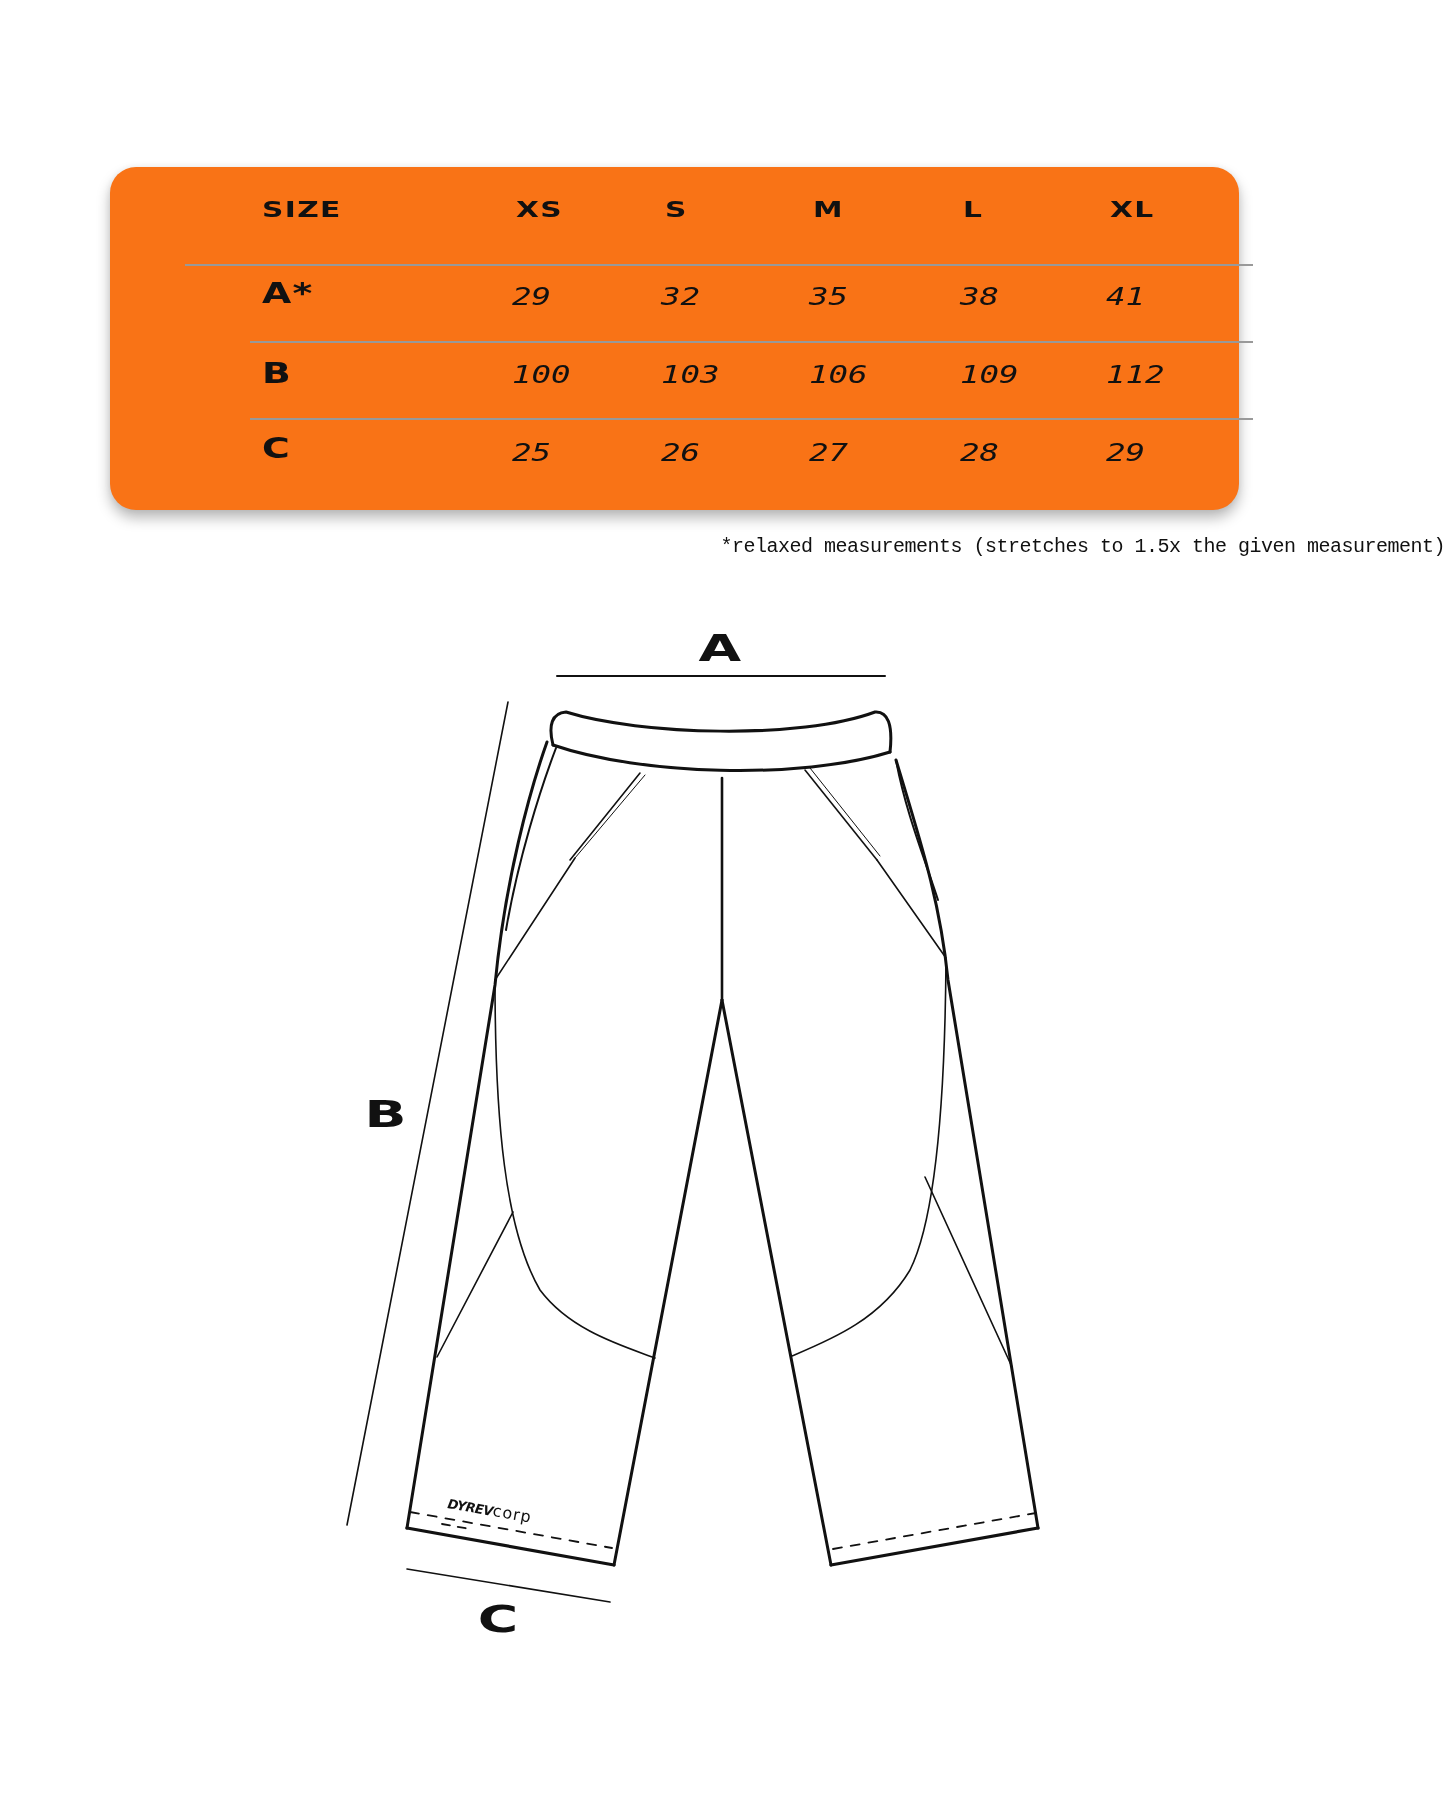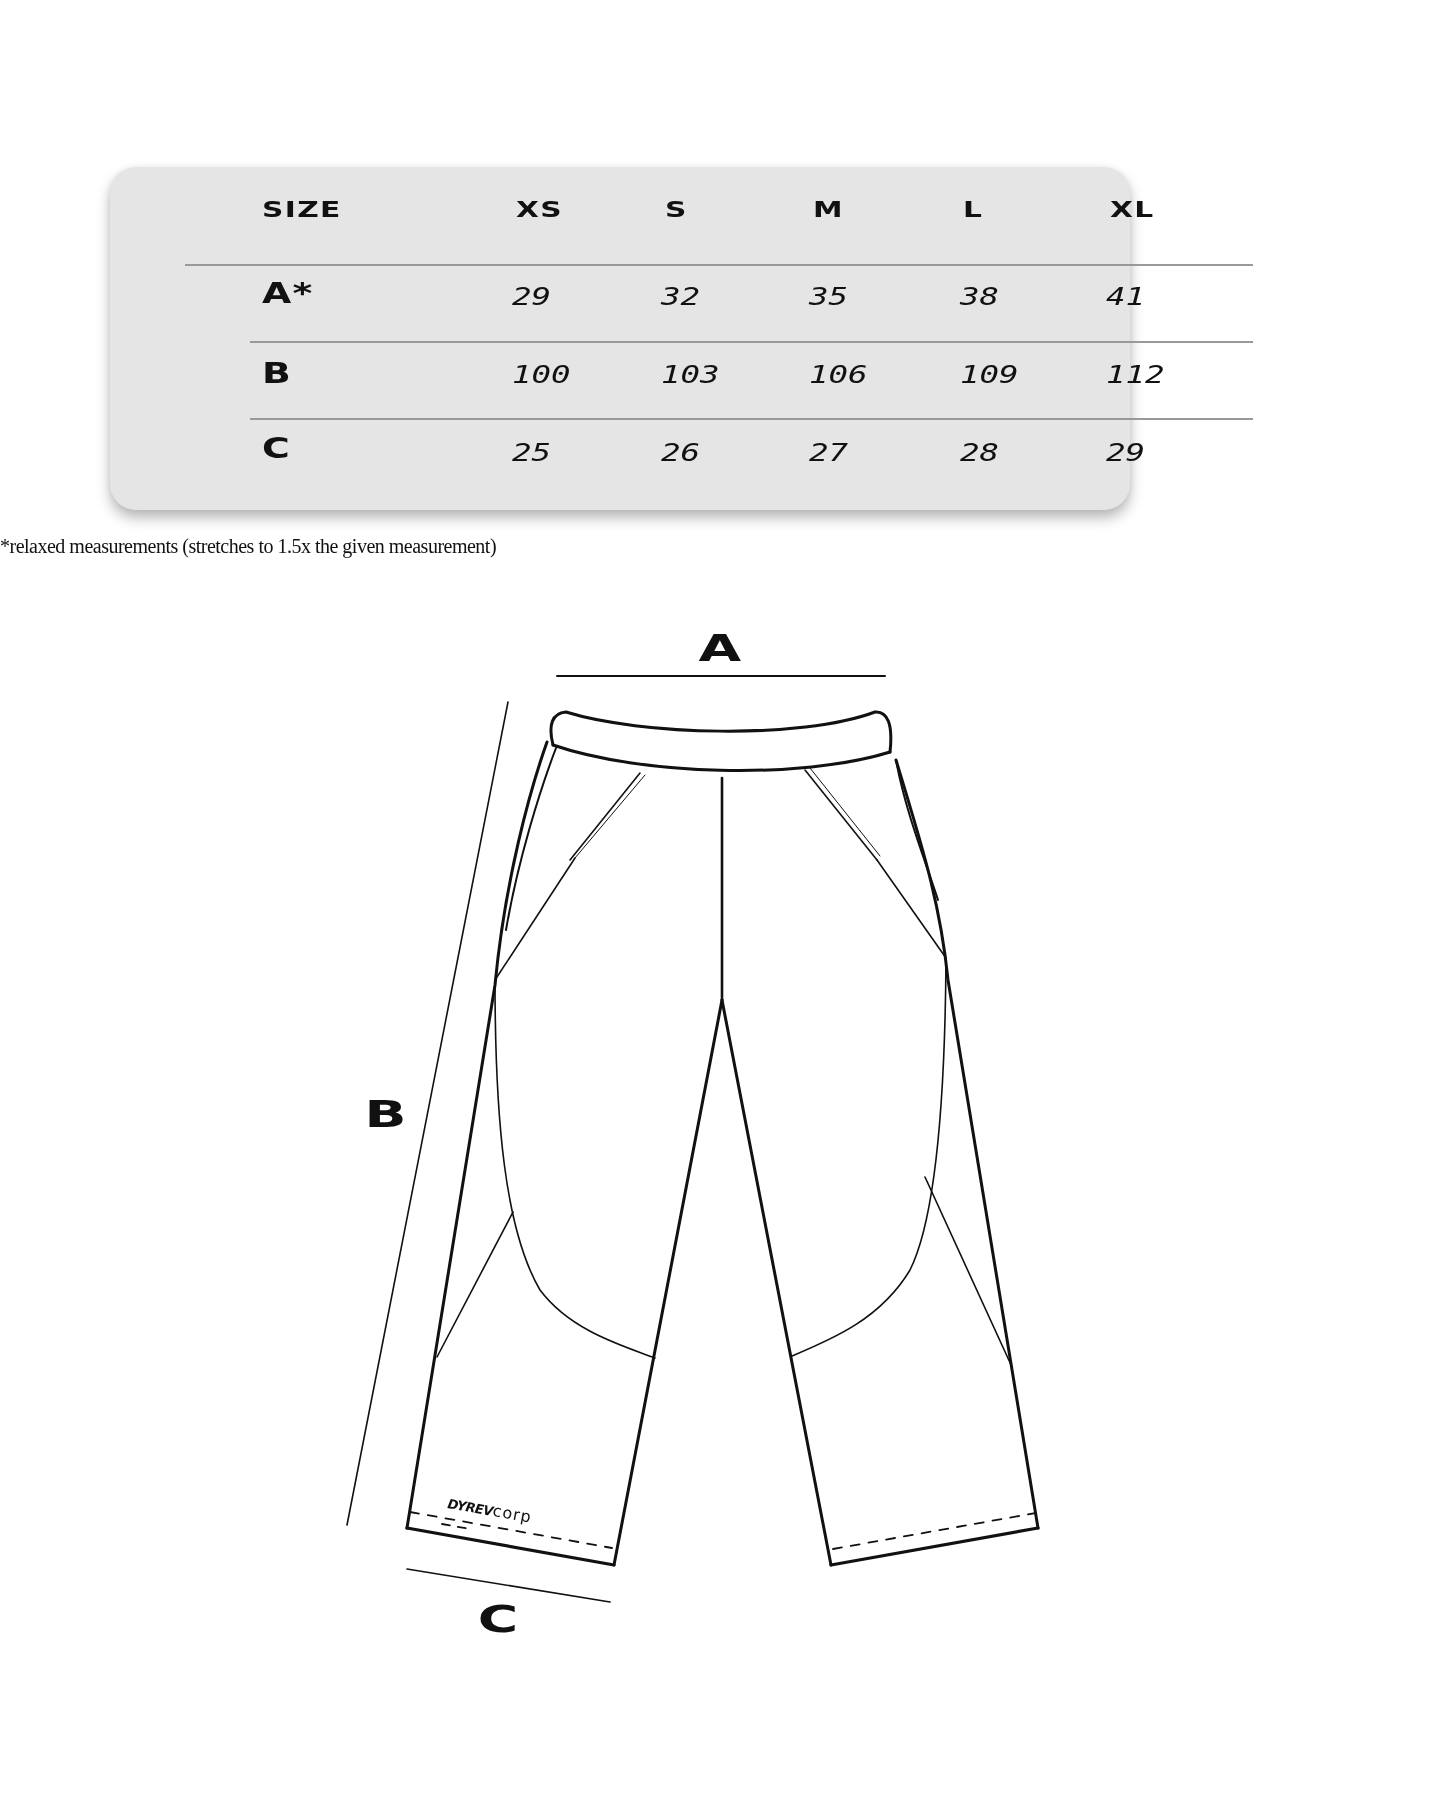--- a/index.html
+++ b/index.html
@@ -1,27 +1,27 @@
 <!DOCTYPE html>
 <html><head>
 <meta charset="utf-8">
 <style>
   html, body { margin: 0; padding: 0; background: #ffffff; }
   body { width: 1445px; height: 1806px; position: relative; overflow: hidden;
          font-family: "DejaVu Sans", sans-serif; color: #111; }
-  .card { position: absolute; left: 110px; top: 167px; width: 1020px; height: 343px;
-          background: #e5e5e5; border-radius: 26px;
+  .card { position: absolute; left: 110px; top: 167px; width: 1129px; height: 343px;
+          background: #f97316; border-radius: 26px;
           box-shadow: 0 8px 14px rgba(0,0,0,0.28), 0 0 6px rgba(0,0,0,0.06); }
   .cell { position: absolute; font-size: 25px; letter-spacing: 1px; transform: scaleX(1.35); transform-origin: left center; }
   .hdr { font-weight: bold; font-size: 22px; }
   .rowlabel { font-weight: bold; font-size: 28px; }
   .val { font-weight: normal; font-style: italic; font-size: 24px; font-family: "DejaVu Sans Mono", monospace; letter-spacing: 0; }
   .divider { position: absolute; height: 2px; background: #999; }
-  .footnote { position: absolute; left: 0; width: 1445px; top: 535px; text-align: left;
-              font-size: 20px; font-family: Liberation Serif, serif; color: #111; letter-spacing: -0.5px; }
+  .footnote { position: absolute; left: 0; width: 1445px; top: 535px; text-align: right;
+              font-size: 20px; font-family: Liberation Mono, monospace; color: #111; letter-spacing: -0.5px; }
   .diagram { position: absolute; left: 0; top: 0; width: 1445px; height: 1806px; }
   .dlabel { position: absolute; font-weight: bold; font-size: 38px; transform: scaleX(1.45); transform-origin: center; }
 </style>
 </head>
 <body>
 
 <div class="card">
 
   <div class="cell hdr" style="left:152px; top:30px;">SIZE</div>
   <div class="cell hdr" style="left:406px; top:30px;">XS</div>

